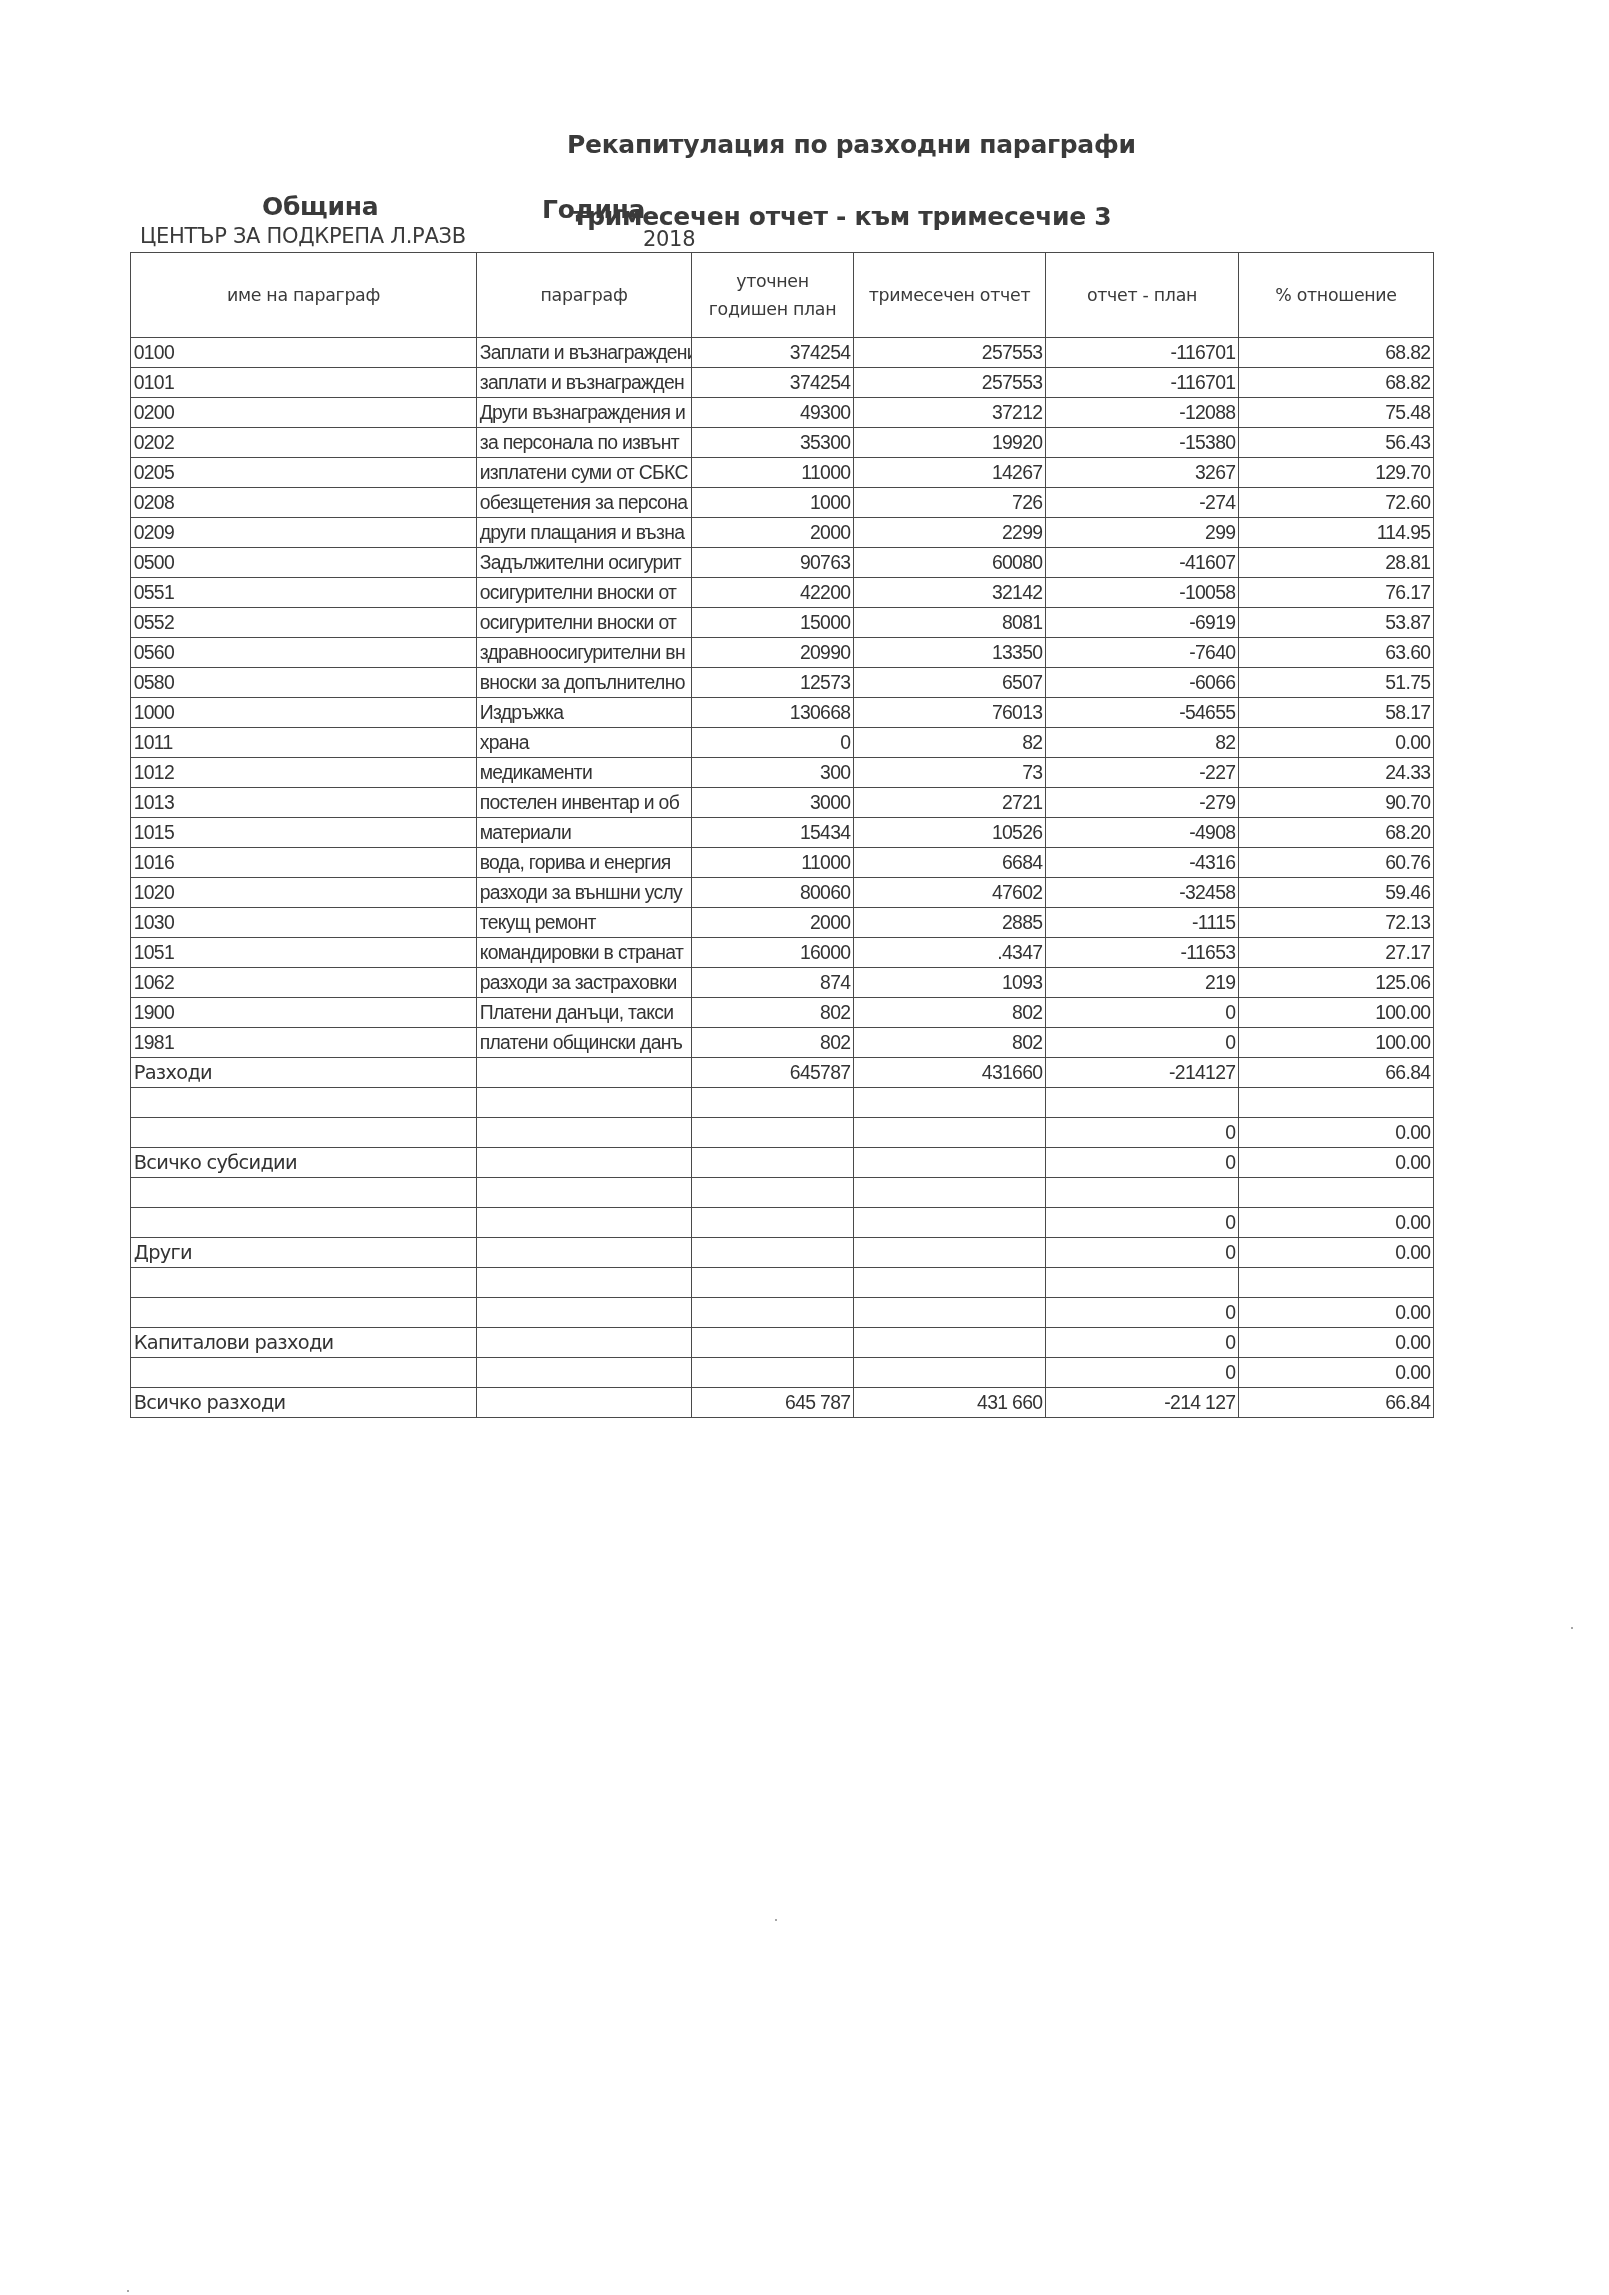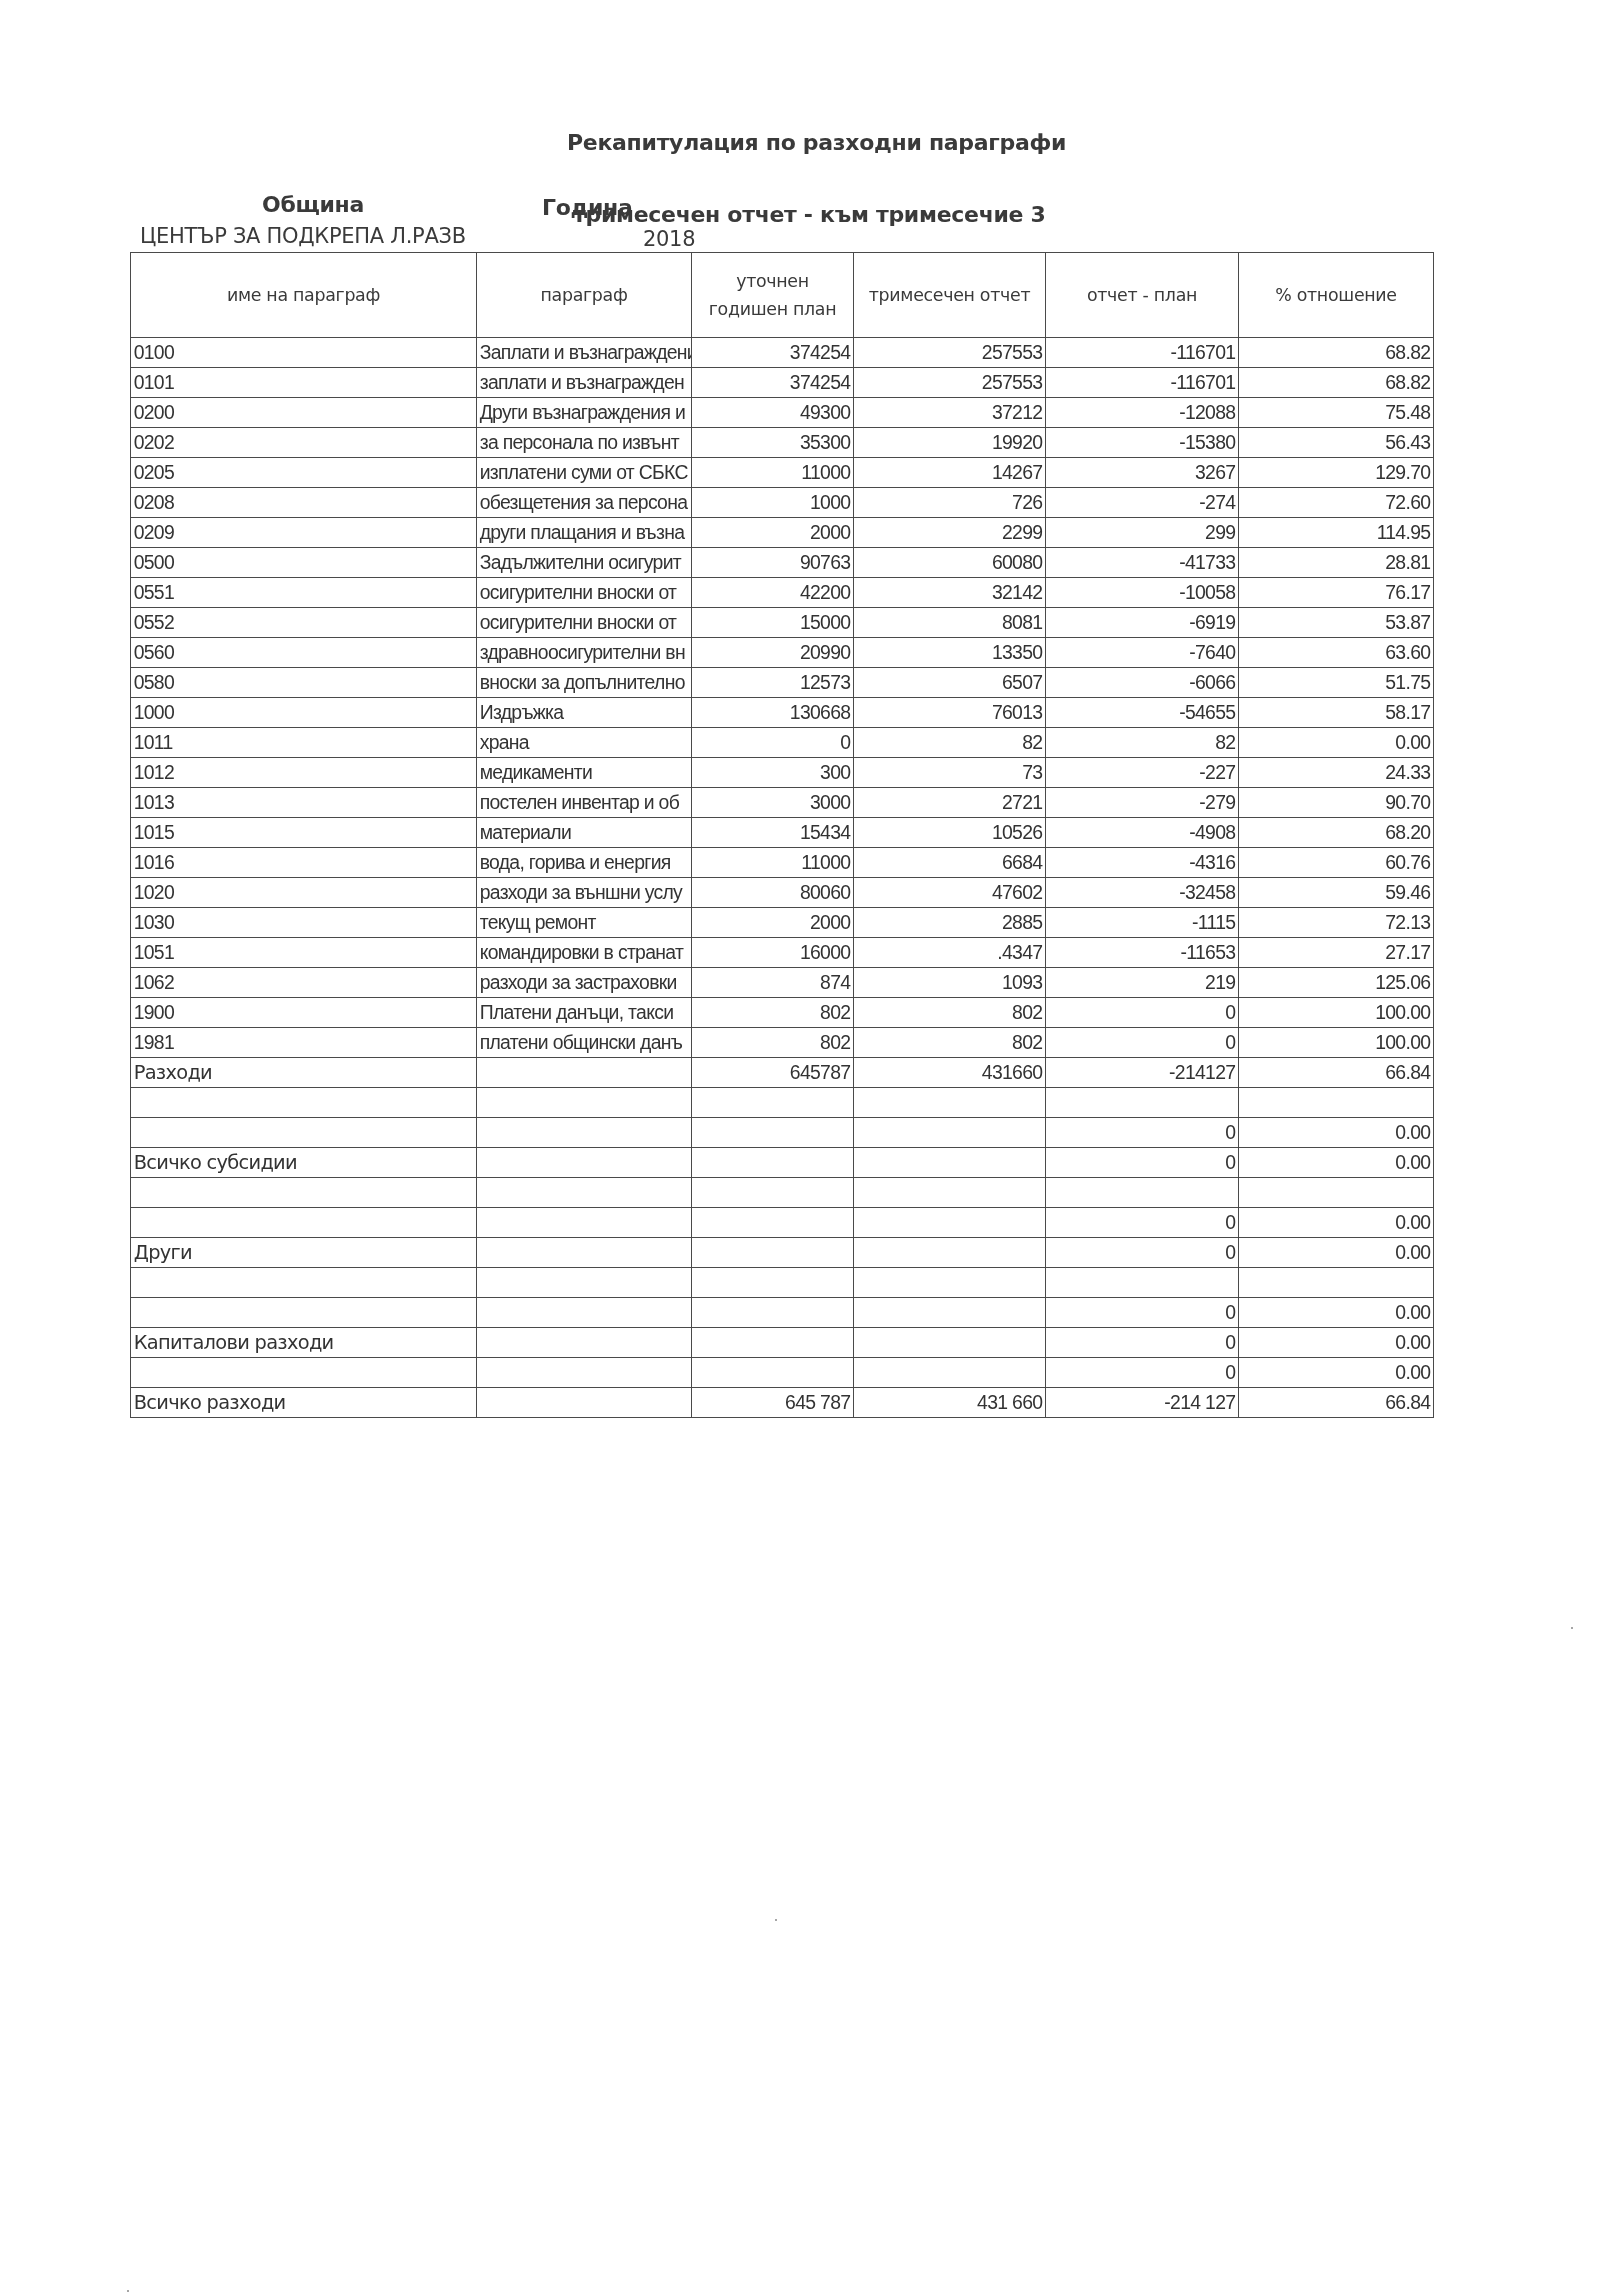--- a/index.html
+++ b/index.html
@@ -12,21 +12,21 @@
     height: 2295px;
     position: relative;
     overflow: hidden;
     color: #2b2b2b;
     font-family: "Liberation Sans", "DejaVu Sans", sans-serif;
   }
   .title {
     position: absolute;
     font-family: "DejaVu Sans", "Liberation Sans", sans-serif;
     font-weight: bold;
-    font-size: 22px;
+    font-size: 25px;
     color: #3a3a3a;
     white-space: nowrap;
     letter-spacing: -0.3px;
   }
   .title-1 { left: 567px; top: 130px; }
   .title-2 { left: 573px; top: 162px; margin-top: 40px; }
   .label-municipality { left: 262px; top: 192px; }
   .label-year { left: 542px; top: 195px; }
   .plain {
     position: absolute;
@@ -185,21 +185,21 @@
         <td class="num">2000</td>
         <td class="num">2299</td>
         <td class="num">299</td>
         <td class="num">114.95</td>
       </tr>
       <tr>
         <td class="code">0500</td>
         <td class="name">Задължителни осигурит</td>
         <td class="num">90763</td>
         <td class="num">60080</td>
-        <td class="num">-41733</td>
+        <td class="num">-41607</td>
         <td class="num">28.81</td>
       </tr>
       <tr>
         <td class="code">0551</td>
         <td class="name">осигурителни вноски от</td>
         <td class="num">42200</td>
         <td class="num">32142</td>
         <td class="num">-10058</td>
         <td class="num">76.17</td>
       </tr>

